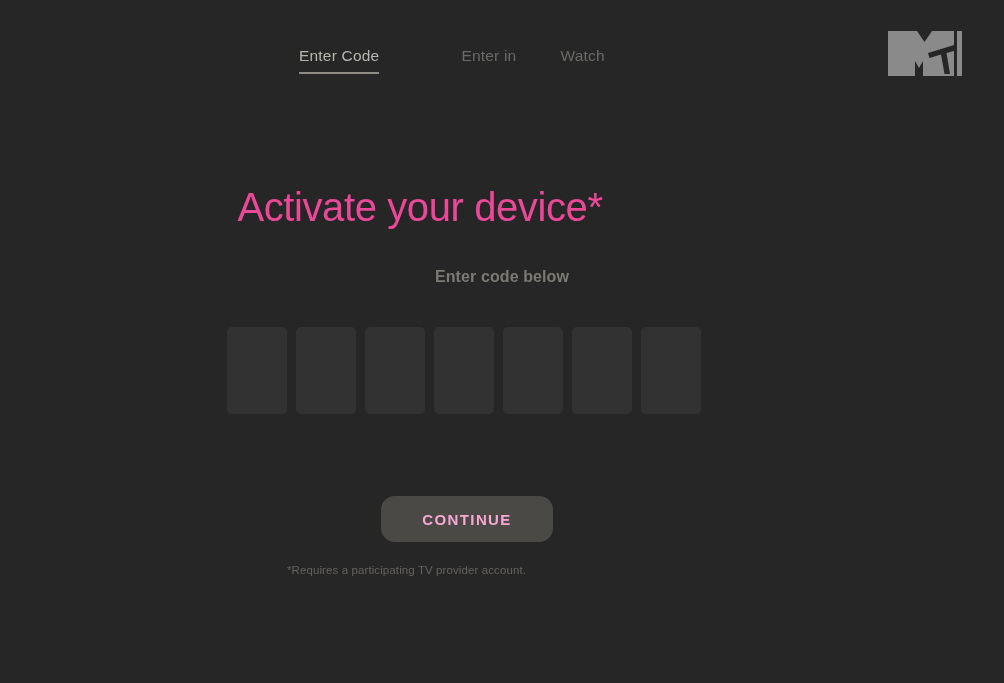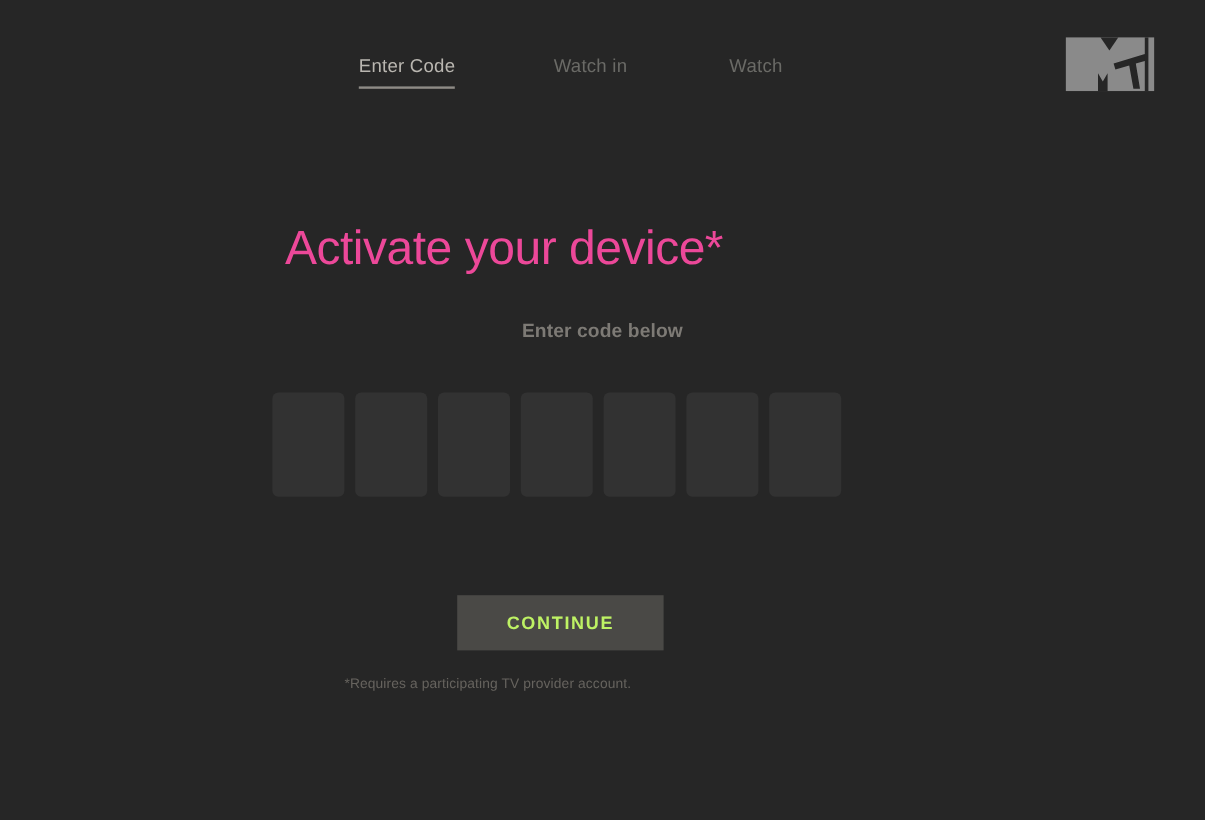--- a/index.html
+++ b/index.html
@@ -39,21 +39,21 @@
     letter-spacing: 0.2px;
     color: #6a6a66;
     text-decoration: none;
     line-height: 20px;
     display: inline-block;
     cursor: pointer;
     white-space: nowrap;
   }
 
   .nav-item.spaced-1 { margin-left: 82px; }
-  .nav-item.spaced-2 { margin-left: 85px; }
+  .nav-item.spaced-2 { margin-left: 44px; }
 
   .nav-item.active {
     color: #b9b6b0;
     padding-bottom: 6px;
     border-bottom: 2px solid #8e8b86;
   }
 
   
   .logo {
     position: absolute;
@@ -129,22 +129,22 @@
 
   
   .continue-btn {
     position: absolute;
     top: 496px;
     left: 381px;
     width: 172px;
     height: 46px;
     background: #4a4946;
     border: none;
-    border-radius: 0;
-    color: #bef264;
+    border-radius: 14px;
+    color: #f9a8d4;
     font-family: "Liberation Sans", sans-serif;
     font-size: 15px;
     font-weight: 700;
     letter-spacing: 1.4px;
     cursor: pointer;
   }
 
   
   .footnote {
     position: absolute;
@@ -158,21 +158,21 @@
     letter-spacing: 0.1px;
   }
 </style>
 </head>
 <body>
 
 <div class="topbar">
 
   <nav class="nav">
     <a class="nav-item active">Enter Code</a>
-    <a class="nav-item spaced-1">Watch in</a>
+    <a class="nav-item spaced-1">Enter in</a>
     <a class="nav-item spaced-2">Watch</a>
   </nav>
 
   <div class="logo">
     <svg width="74" height="45" viewBox="0 0 74 45" xmlns="http://www.w3.org/2000/svg">
 
       <rect x="0" y="0" width="74" height="45" fill="#8a8a8a"></rect>
 
       <path d="M29 0 L36.5 11 L44 0 Z" fill="#262626"></path>
       <path d="M27 45 L27 30 L31 37 L35 30 L35 45 Z" fill="#262626"></path>

